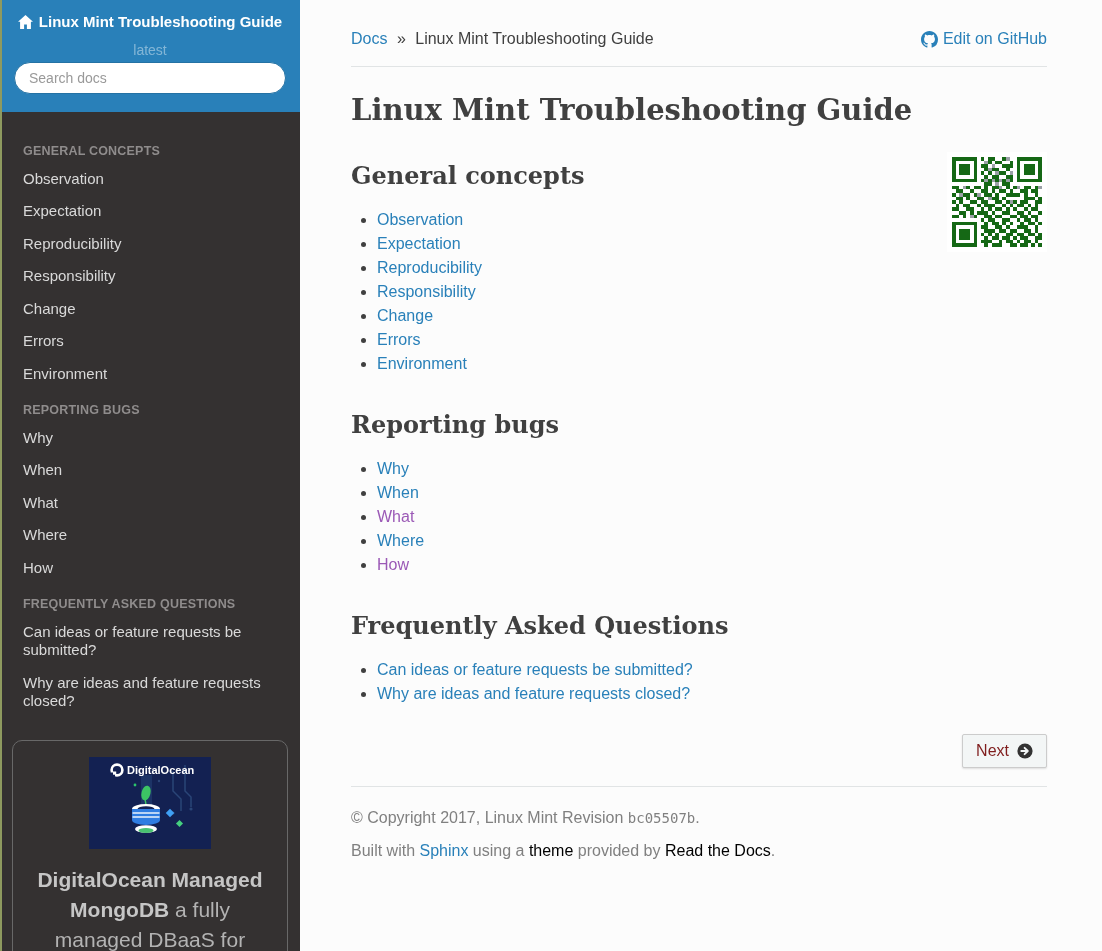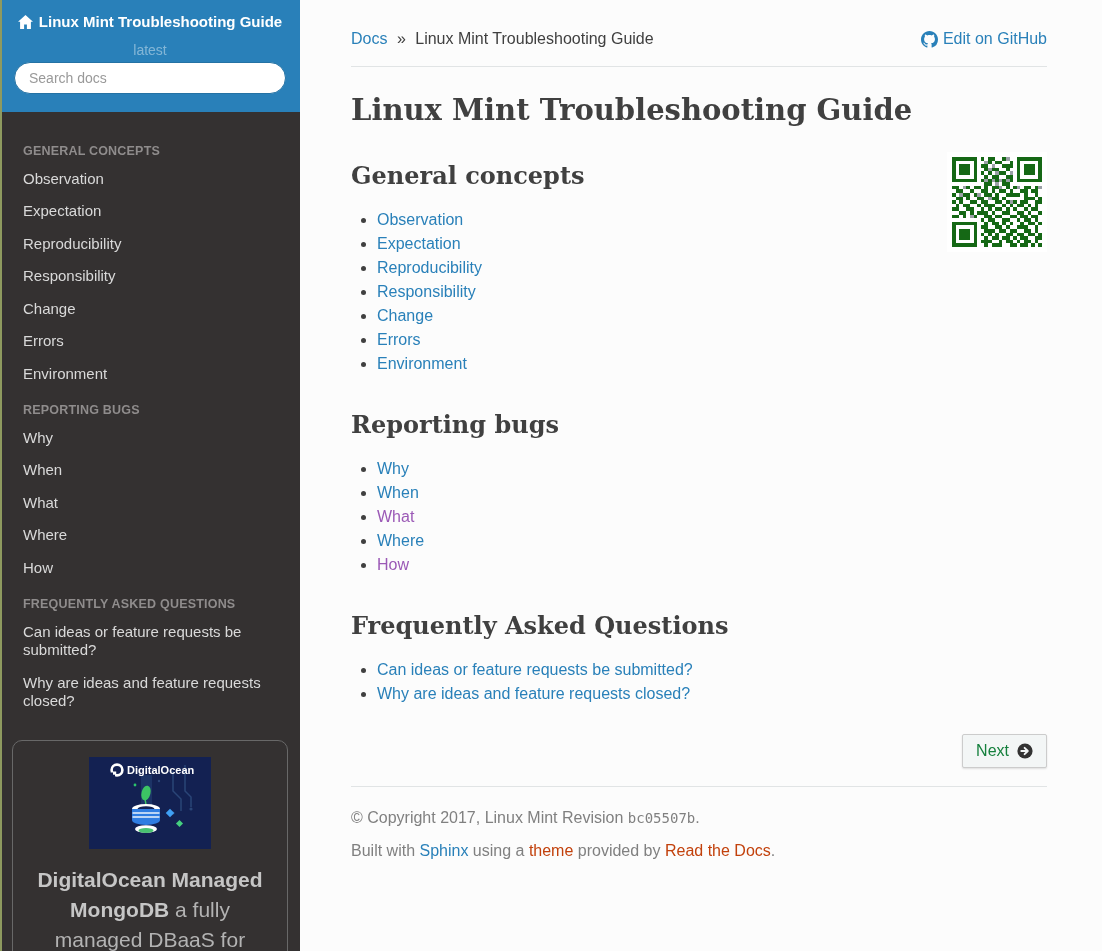--- a/index.html
+++ b/index.html
@@ -89,30 +89,30 @@
   }
   ul.link-list { margin:0 0 0 26px; padding:0; color:#404040; }
   ul.link-list li { font-size:16px; line-height:24px; }
   ul.link-list a { color:#2980b9; text-decoration:none; cursor:pointer; }
   ul.link-list a.visited { color:#9b59b6; }
 
   .next-row { text-align:right; margin-top:28px; clear:right; }
   .next-btn {
     display:inline-flex; align-items:center; gap:8px;
     background:#f3f6f6; border:1px solid #ccc; border-radius:2px;
-    color:#15803d; font-size:16px; font-family:"Liberation Sans",sans-serif;
+    color:#7f1d1d; font-size:16px; font-family:"Liberation Sans",sans-serif;
     padding:7px 13px; cursor:pointer; box-shadow:0 1px 2px rgba(0,0,0,0.12);
   }
 
   .footer { color:#808080; font-size:16px; padding:22px 0 30px; }
   .footer p { margin:0 0 15px; }
   .rev-code { font-family:"DejaVu Sans Mono", monospace; font-size:14px; color:#808080; }
   .footer a { text-decoration:none; cursor:pointer; }
   .footer a.blue { color:#2980b9; }
-  .footer a.purple { color:#c2410c; }
+  .footer a.purple { color:#000000; }
 </style>
 </head>
 <body>
 
 <div class="page">
   <div class="edge-line"></div>
 
   <div class="sidebar">
     <div class="side-header">
       <a class="side-title">

